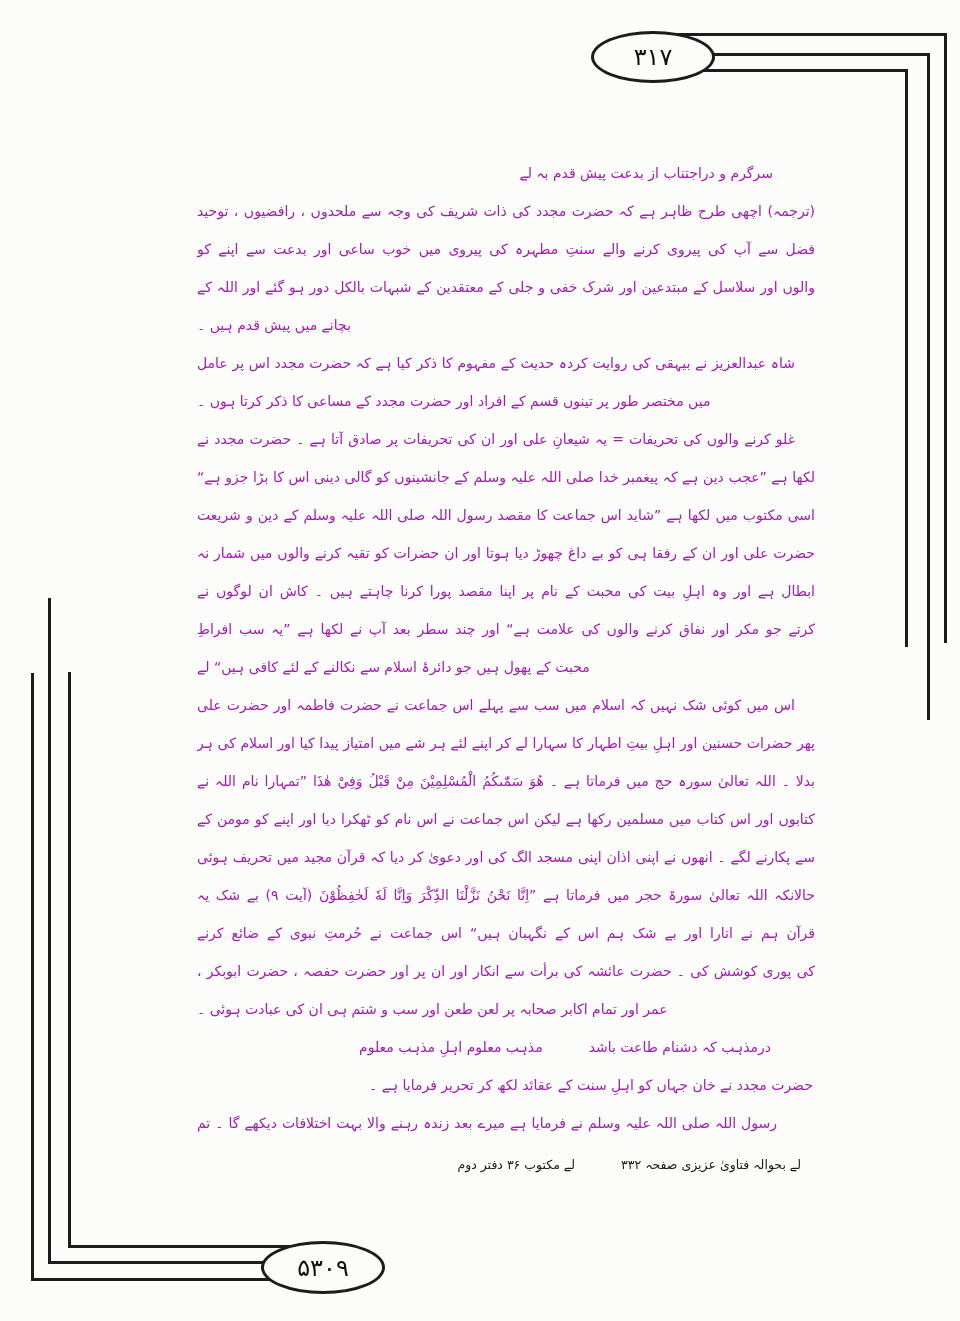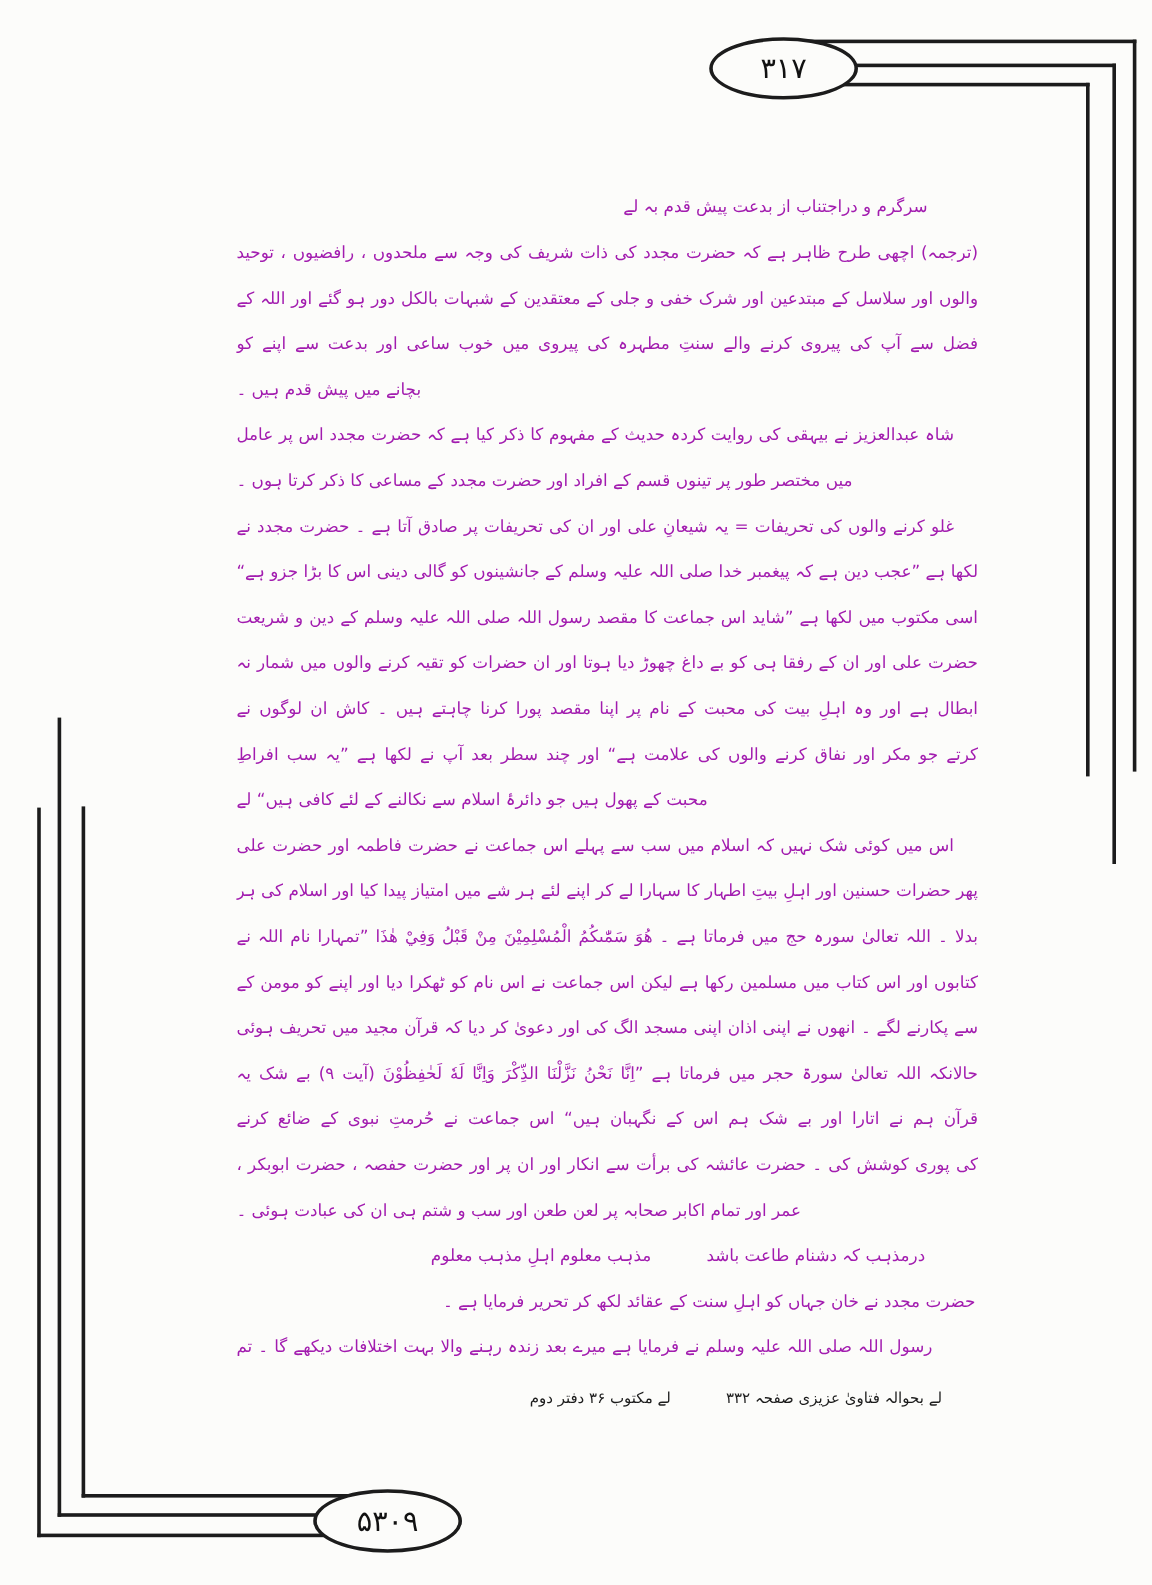--- a/index.html
+++ b/index.html
@@ -40,21 +40,21 @@
     display:flex;justify-content:center;gap:46px;
     padding-left:118px;text-align:center;
   }
   .tl.centerish{text-align-last:center;padding-left:170px;}
   .footnote{
     position:absolute;left:183px;top:1150px;width:618px;z-index:3;
     direction:rtl;font-size:12.5px;line-height:30px;
     text-align:right;padding-right:0;
   }
   .footnote span{margin-right:42px;}
-  .footnote span:first-child{margin-right:16px;}
+  .footnote span:first-child{margin-right:0;}
 </style>
 </head>
 <body>
 
 <div class="bline" style="left:640px;top:33px;width:307px;height:3px;"></div>
 <div class="bline" style="left:672px;top:53px;width:258px;height:3px;"></div>
 <div class="bline" style="left:698px;top:69px;width:210px;height:3px;"></div>
 
 <div class="bline" style="left:944px;top:33px;width:3px;height:610px;"></div>
 <div class="bline" style="left:927px;top:53px;width:3px;height:667px;"></div>
@@ -71,22 +71,22 @@
 <div class="oval" style="left:591px;top:31px;width:118px;height:46px;text-align:right;">
   <span>۳۱۷</span>
 </div>
 <div class="oval" style="left:261px;top:1241px;width:118px;height:47px;">
   <span>۵۳۰۹</span>
 </div>
 
 <div id="textblock">
   <div class="tl verse">سرگرم و دراجتناب از بدعت پیش قدم بہ لے</div>
   <div class="tl">(ترجمہ) اچھی طرح ظاہر ہے کہ حضرت مجدد کی ذات شریف کی وجہ سے ملحدوں ، رافضیوں ، توحید میں غلو کرنے</div>
+  <div class="tl">فضل سے آپ کی پیروی کرنے والے سنتِ مطہرہ کی پیروی میں خوب ساعی اور بدعت سے اپنے کو</div>
   <div class="tl">والوں اور سلاسل کے مبتدعین اور شرک خفی و جلی کے معتقدین کے شبہات بالکل دور ہو گئے اور اللہ کے</div>
-  <div class="tl">فضل سے آپ کی پیروی کرنے والے سنتِ مطہرہ کی پیروی میں خوب ساعی اور بدعت سے اپنے کو</div>
   <div class="tl end">بچانے میں پیش قدم ہیں ۔</div>
   <div class="tl indent">شاہ عبدالعزیز نے بیہقی کی روایت کردہ حدیث کے مفہوم کا ذکر کیا ہے کہ حضرت مجدد اس پر عامل تھے۔</div>
   <div class="tl end">میں مختصر طور پر تینوں قسم کے افراد اور حضرت مجدد کے مساعی کا ذکر کرتا ہوں ۔</div>
   <div class="tl indent">غلو کرنے والوں کی تحریفات = یہ شیعانِ علی اور ان کی تحریفات پر صادق آتا ہے ۔ حضرت مجدد نے</div>
   <div class="tl">لکھا ہے ”عجب دین ہے کہ پیغمبر خدا صلی اللہ علیہ وسلم کے جانشینوں کو گالی دینی اس کا بڑا جزو ہے“ اور</div>
   <div class="tl">اسی مکتوب میں لکھا ہے ”شاید اس جماعت کا مقصد رسول اللہ صلی اللہ علیہ وسلم کے دین و شریعت کا</div>
   <div class="tl">حضرت علی اور ان کے رفقا ہی کو بے داغ چھوڑ دیا ہوتا اور ان حضرات کو تقیہ کرنے والوں میں شمار نہ</div>
   <div class="tl">ابطال ہے اور وہ اہلِ بیت کی محبت کے نام پر اپنا مقصد پورا کرنا چاہتے ہیں ۔ کاش ان لوگوں نے</div>
   <div class="tl">کرتے جو مکر اور نفاق کرنے والوں کی علامت ہے“ اور چند سطر بعد آپ نے لکھا ہے ”یہ سب افراطِ</div>
   <div class="tl end">محبت کے پھول ہیں جو دائرۂ اسلام سے نکالنے کے لئے کافی ہیں“ لے</div>

